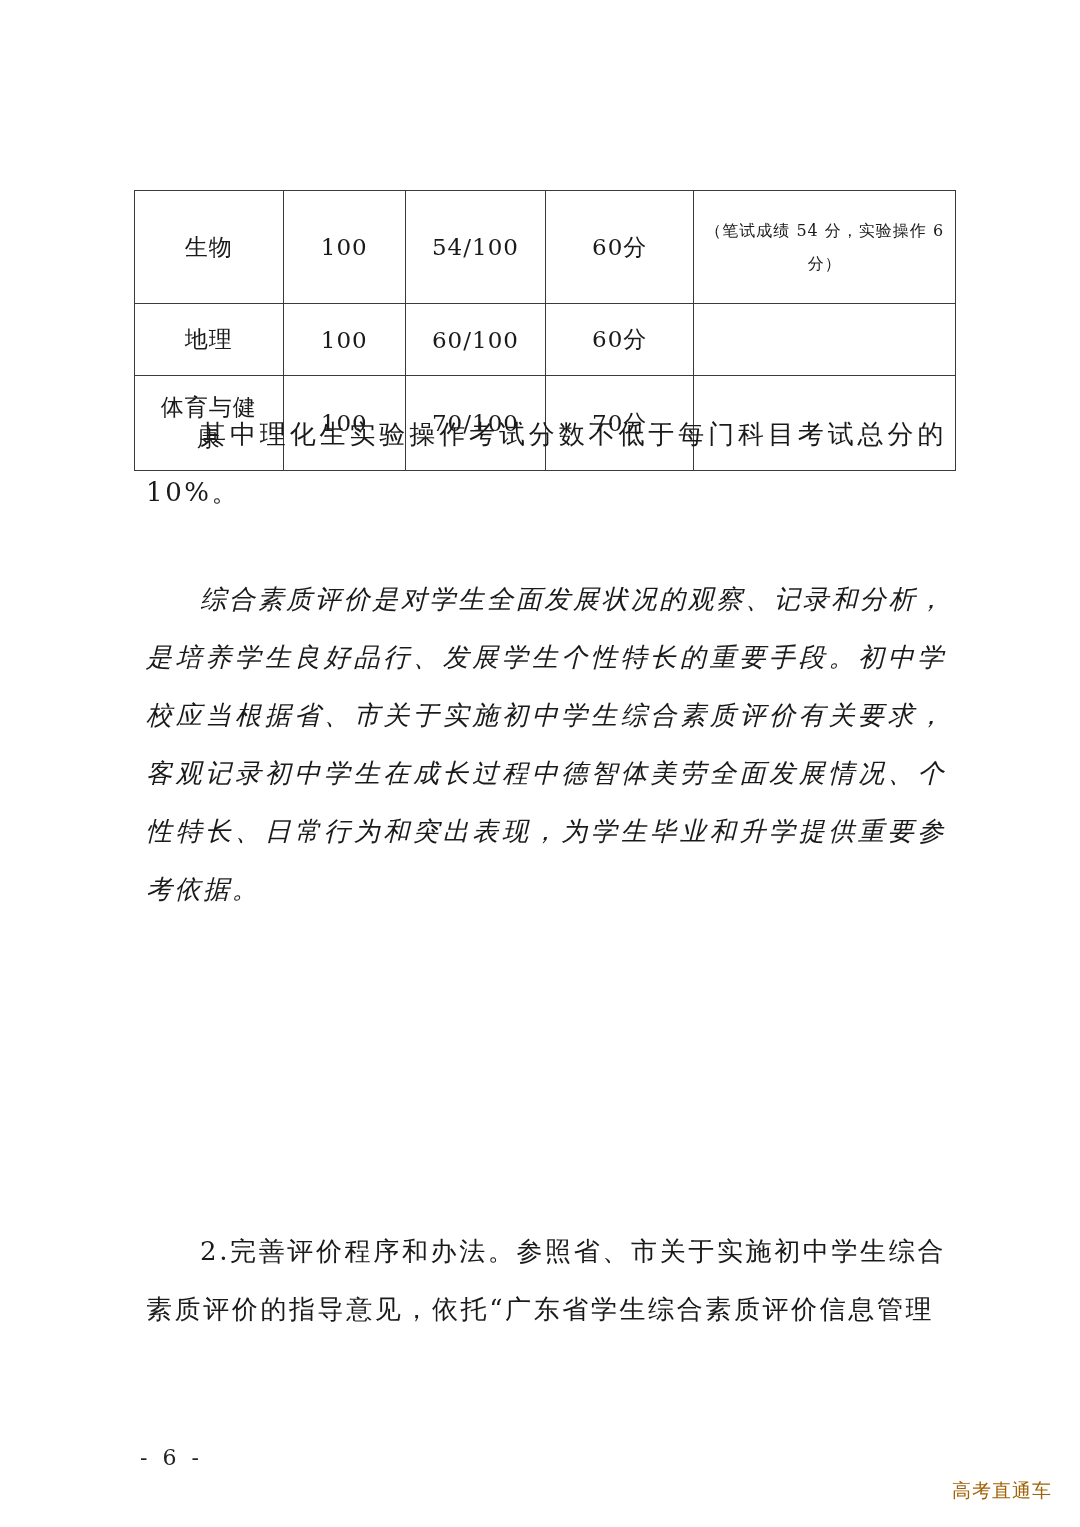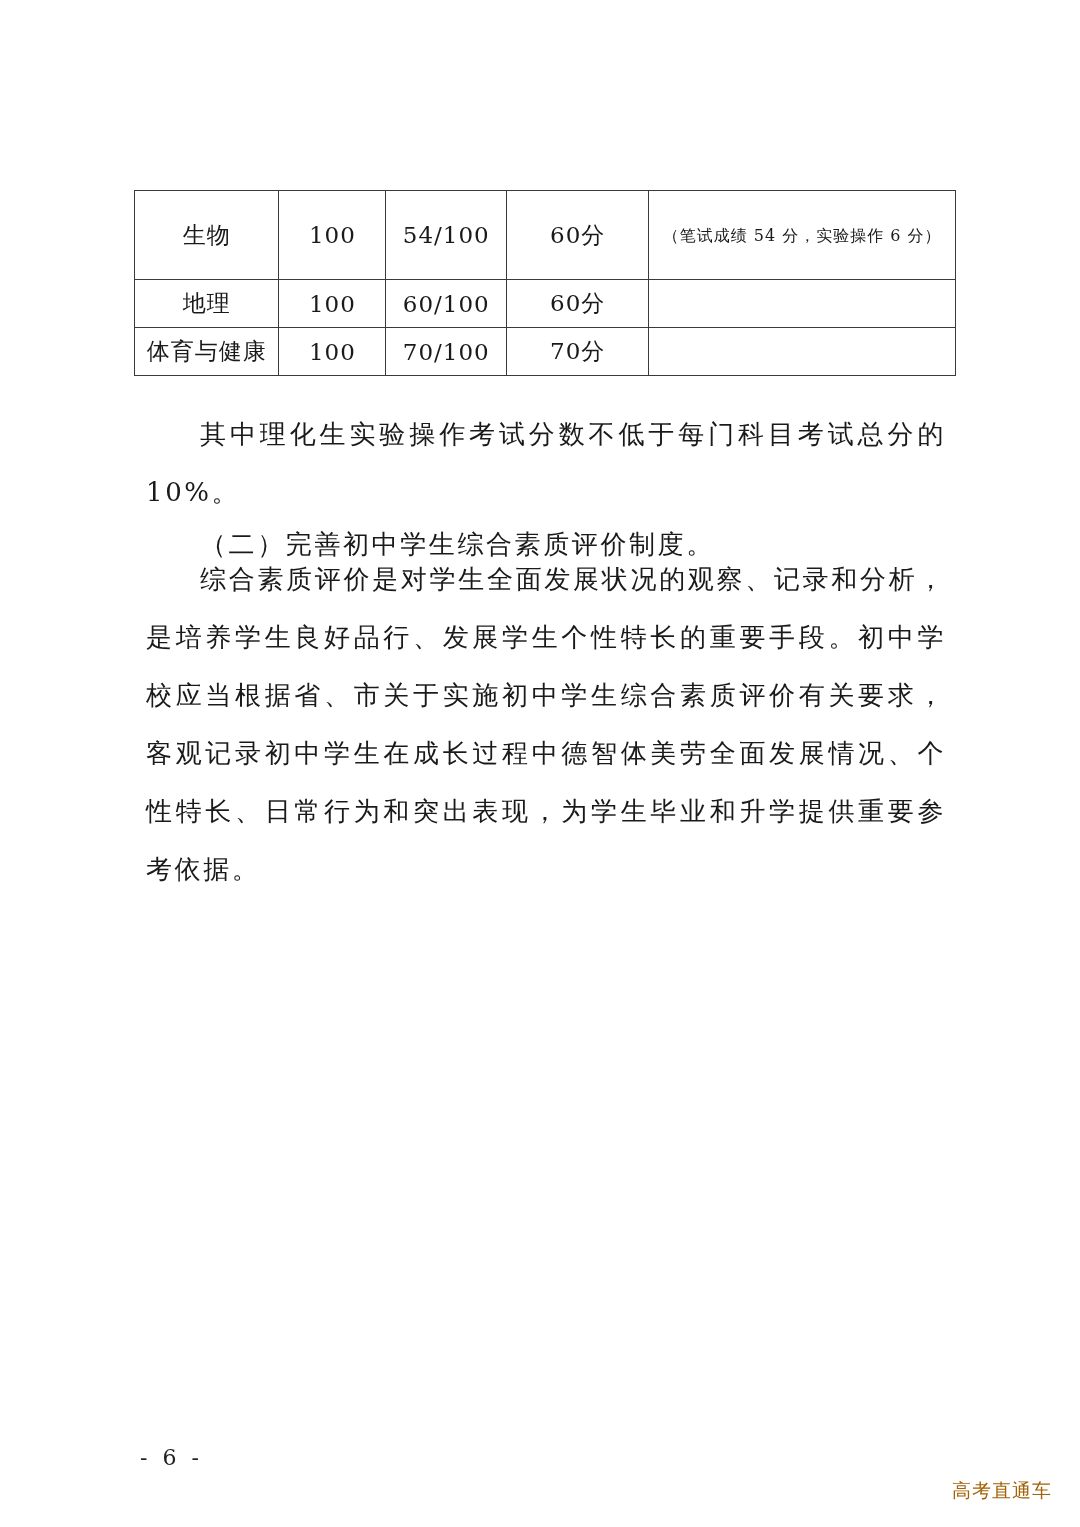--- a/index.html
+++ b/index.html
@@ -10,21 +10,21 @@
   }
   .page { position: absolute; left: 0; top: 0; width: 1080px; height: 1527px; }
 
   table.scores {
     position: absolute; left: 134px; top: 190px;
     width: 822px; border-collapse: collapse;
     font-size: 23px;
   }
   table.scores td {
     border: 1.5px solid #3a3a3a; text-align: center; vertical-align: middle;
-    padding: 4px; letter-spacing: 1px;
+    padding: 16px; letter-spacing: 1px;
   }
   table.scores tr.r-bio td { height: 80px; }
   table.scores tr.r-geo td { height: 39px; }
   table.scores tr.r-pe td { height: 39px; }
   table.scores tr.r-total td { height: 41px; }
   td.c1 { width: 146px; }
   td.c2 { width: 103px; }
   td.c3 { width: 114px; }
   td.c4 { width: 143px; border-radius: 15px; }
   td.c5 { width: 314px; line-height: 33px; padding: 0 8px !important; }
@@ -72,18 +72,18 @@
       <td class="c1">体育与健康</td>
       <td class="c2">100</td>
       <td class="c3">70/100</td>
       <td class="c4">70分</td>
       <td class="c5"></td>
     </tr>
   </tbody>
     </table>
 
   <p class="para indent" style="top:405px;">其中理化生实验操作考试分数不低于每门科目考试总分的10%。</p>
-  <p class="para indent" style="top:515px;">（二）完善初中学生综合素质评价制度。</p>
-  <p class="para indent" style="top:550px;">综合素质评价是对学生全面发展状况的观察、记录和分析，是培养学生良好品行、发展学生个性特长的重要手段。初中学校应当根据省、市关于实施初中学生综合素质评价有关要求，客观记录初中学生在成长过程中德智体美劳全面发展情况、个性特长、日常行为和突出表现，为学生毕业和升学提供重要参考依据。</p>
+  <p class="para indent" style="top:570px;font-style:italic;">综合素质评价是对学生全面发展状况的观察、记录和分析，是培养学生良好品行、发展学生个性特长的重要手段。初中学校应当根据省、市关于实施初中学生综合素质评价有关要求，客观记录初中学生在成长过程中德智体美劳全面发展情况、个性特长、日常行为和突出表现，为学生毕业和升学提供重要参考依据。</p>
+  <p class="para indent" style="top:1222px;">2.完善评价程序和办法。参照省、市关于实施初中学生综合素质评价的指导意见，依托“广东省学生综合素质评价信息管理</p>
 
   <div class="pagenum">- 6 -</div>
   <div class="watermark">高考直通车</div>
 </div>
 
 </body></html>

